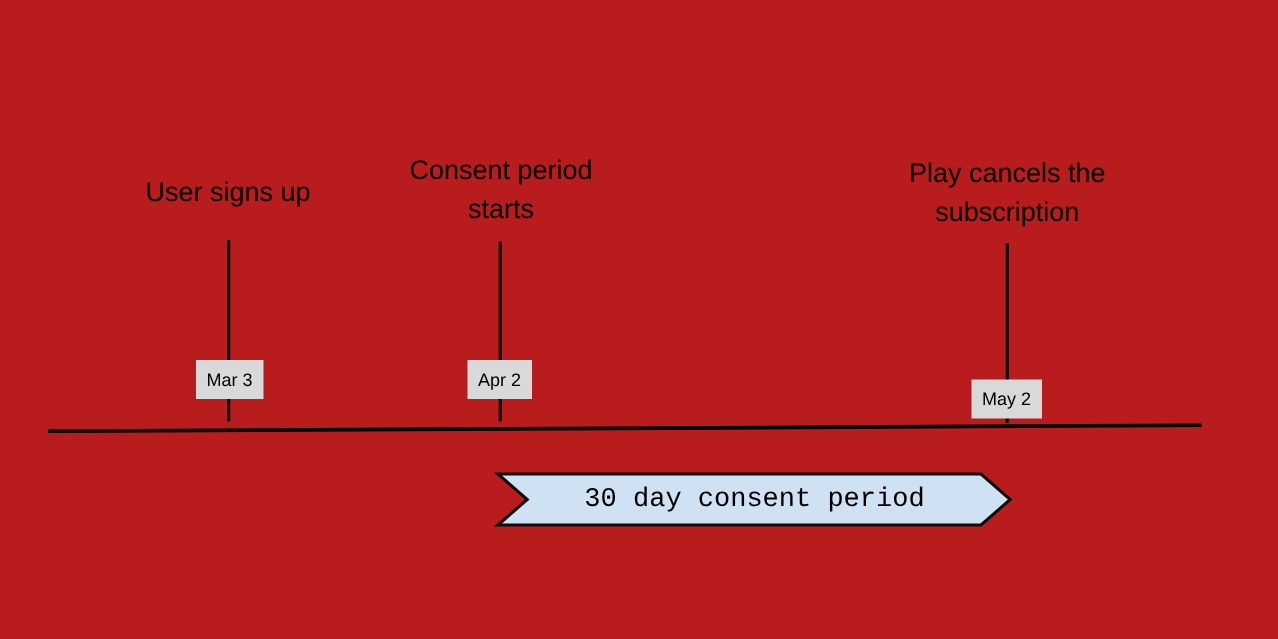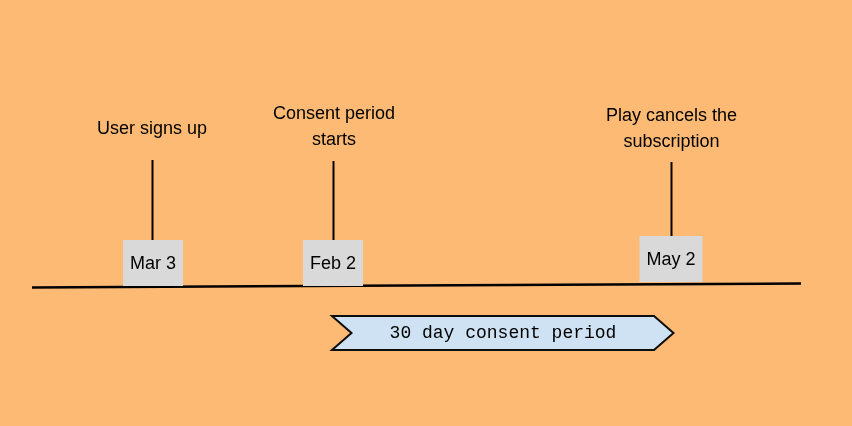--- a/index.html
+++ b/index.html
@@ -4,21 +4,21 @@
 <style>
   html, body {
     margin: 0;
     padding: 0;
     background: #ffffff;
   }
   .canvas {
     position: relative;
     width: 852px;
     height: 426px;
-    background: #fdba74;
+    background: #b91c1c;
     font-family: "Liberation Sans", "DejaVu Sans", sans-serif;
     color: #000000;
     overflow: hidden;
   }
   .diagram-svg {
     position: absolute;
     left: 0;
     top: 0;
     z-index: 1;
   }
@@ -33,29 +33,29 @@
   }
   .event-label.e1 { left: 72px;  top: 115px; width: 160px; }
   .event-label.e2 { left: 259px; top: 100px; width: 150px; }
   .event-label.e3 { left: 589px; top: 102px; width: 165px; }
 
   .date-badge {
     position: absolute;
     z-index: 3;
     transform: translateX(-50%);
     background: #d9d9d9;
-    font-size: 18px;
+    font-size: 12px;
     line-height: 22px;
-    padding: 12px 7px;
+    padding: 2px 7px;
     text-align: center;
     white-space: nowrap;
   }
   .date-badge.d1 { left: 153px; top: 240px; }
   .date-badge.d2 { left: 333px; top: 240px; }
-  .date-badge.d3 { left: 671px; top: 236px; text-align: right; }
+  .date-badge.d3 { left: 671px; top: 253px; text-align: right; }
 
   .banner-label {
     position: absolute;
     z-index: 3;
     left: 503px;
     top: 322px;
     transform: translateX(-50%);
     font-size: 18px;
     line-height: 22px;
     white-space: nowrap;
@@ -77,18 +77,18 @@
     <line x1="671.5" y1="162" x2="671.5" y2="282" stroke="#000000" stroke-width="2"></line>
 
     <polygon points="332,316 654,316 673.5,333 654,350 332,350 351.5,333" fill="#cfe2f3" stroke="#0d0d0d" stroke-width="2" stroke-linejoin="miter"></polygon>
   </svg>
 
   <div class="event-label e1">User signs up</div>
   <div class="event-label e3">Play cancels the subscription</div>
   <div class="event-label e2">Consent period starts</div>
 
   <div class="date-badge d1">Mar 3</div>
-  <div class="date-badge d2">Feb 2</div>
+  <div class="date-badge d2">Apr 2</div>
   <div class="date-badge d3">May 2</div>
 
   <div class="banner-label">30 day consent period</div>
 
 </div>
 
 </body></html>

